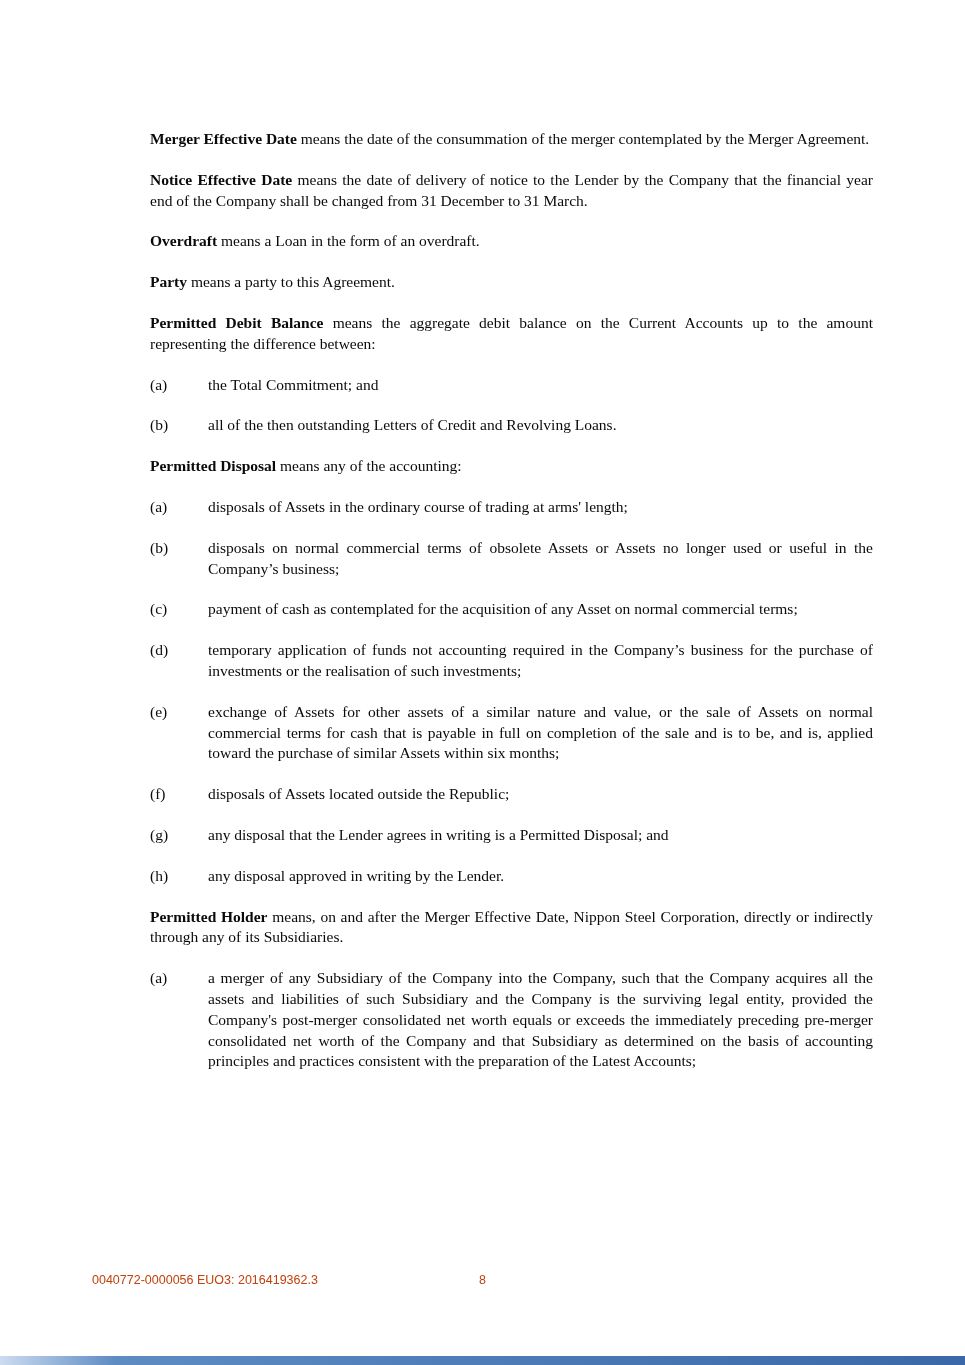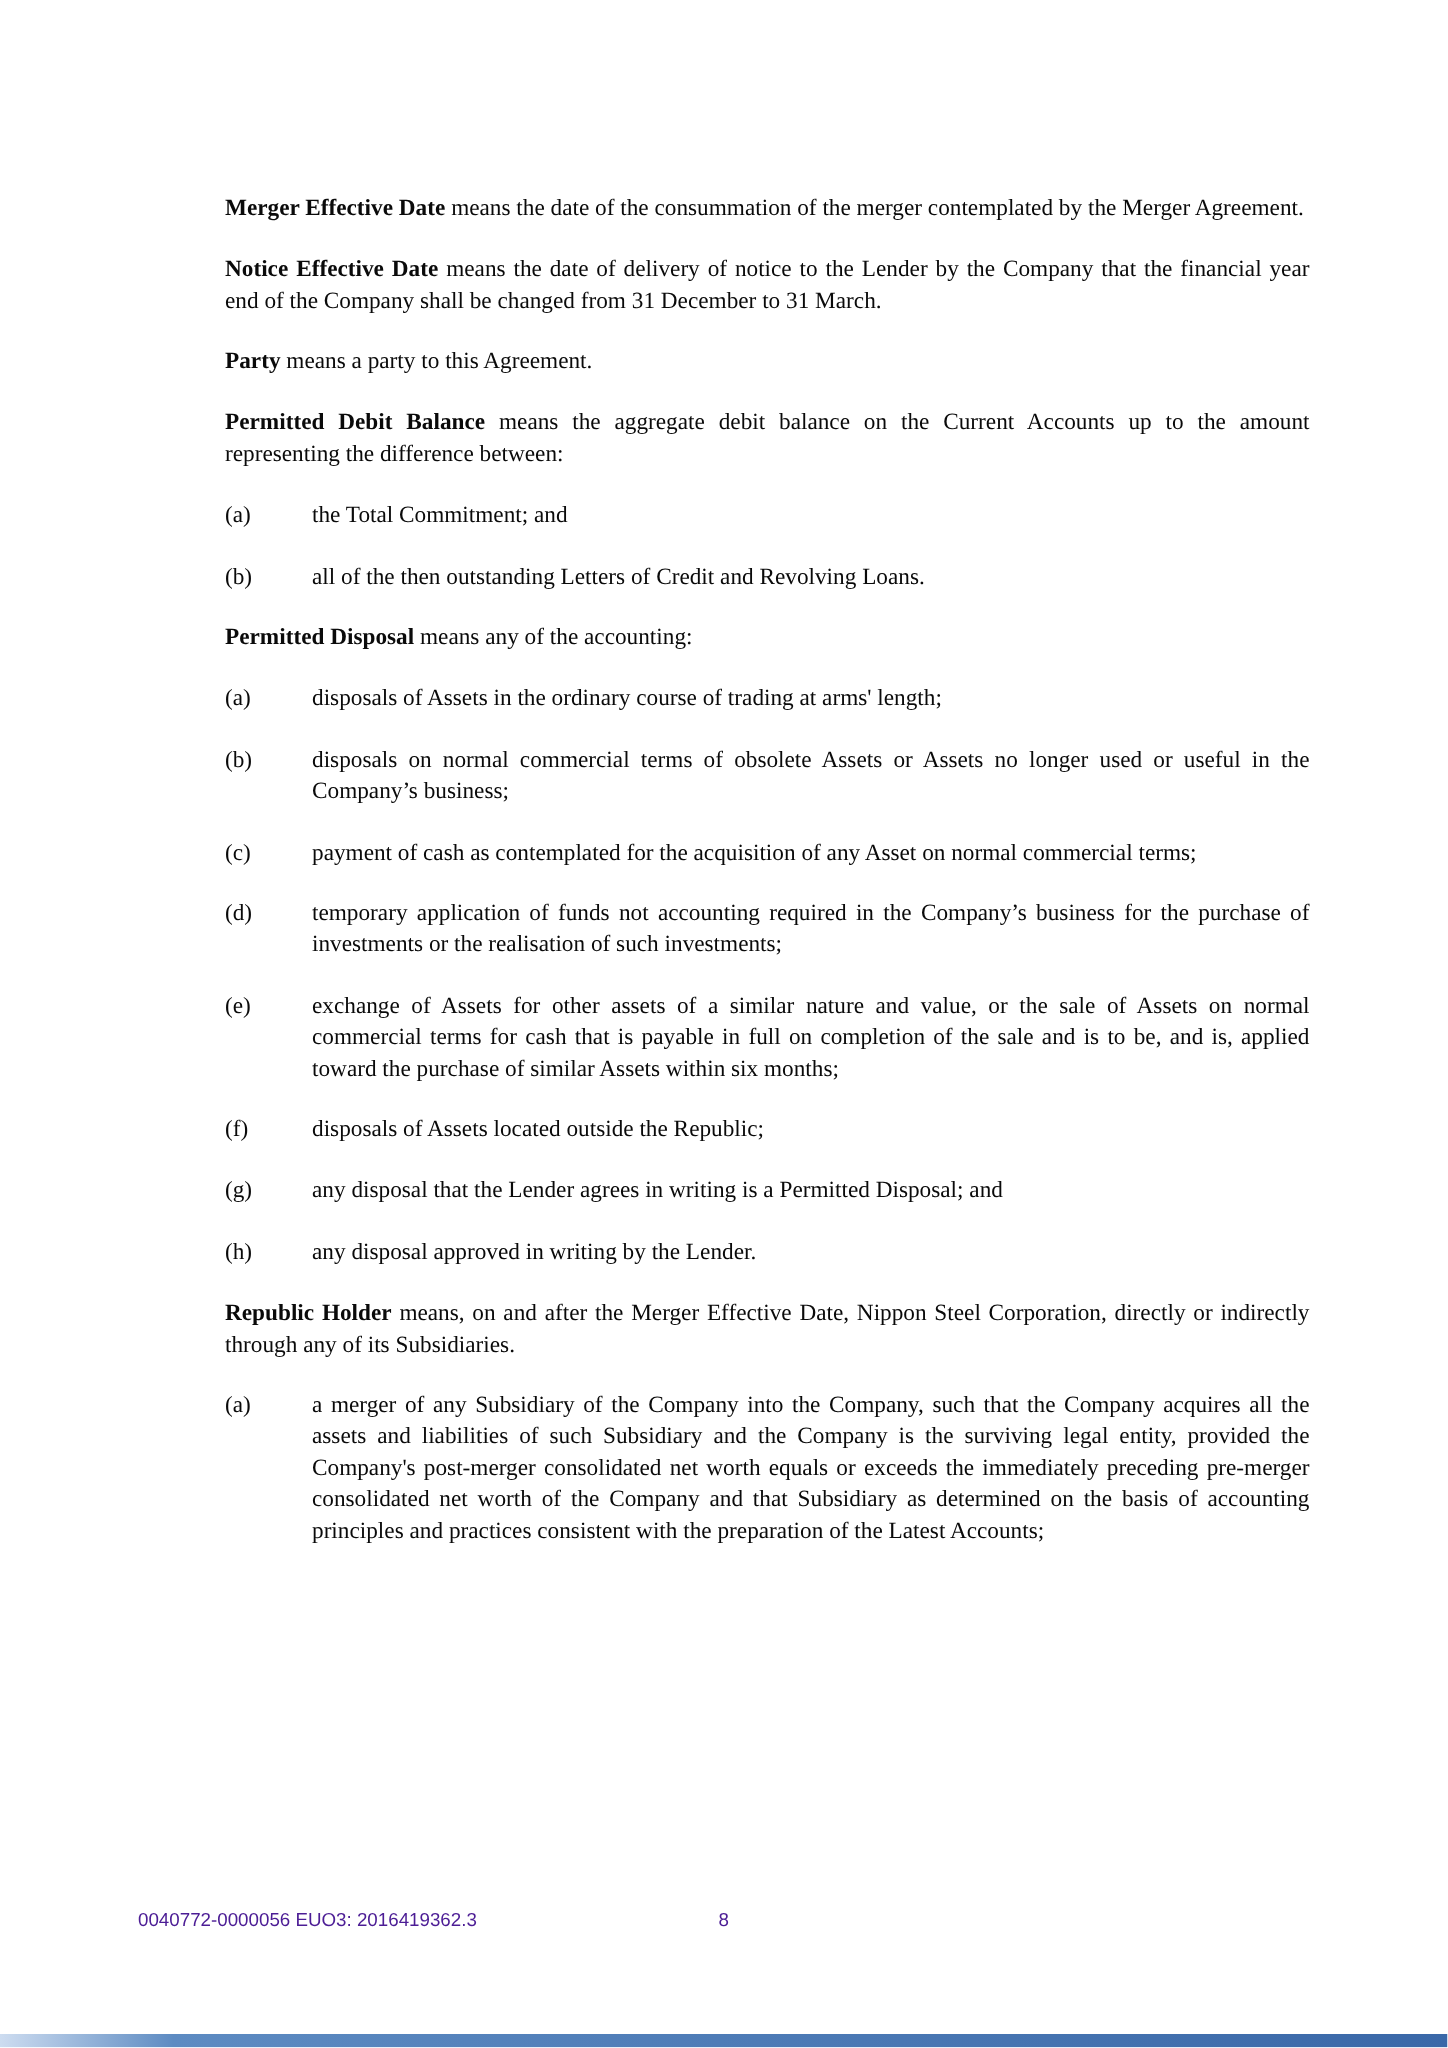--- a/index.html
+++ b/index.html
@@ -28,39 +28,40 @@
     display:flex;
     margin:0 0 20px 0;
   }
   .item .lbl{flex:0 0 58px;}
   .item .txt{flex:1;text-align:justify;}
   .footer{
     position:absolute;
     left:0;top:1273px;width:965px;height:18px;
     font-family:"Liberation Sans", sans-serif;
     font-size:12.5px;
-    color:#4c1d95;
+    color:#c2410c;
   }
   .docref{position:absolute;left:92px;top:0;}
   .pagenum{position:absolute;left:0;right:0;top:0;text-align:center;}
   .bottom-bar{
     position:absolute;
     left:0;bottom:0;width:965px;height:9px;
   }
 </style>
 </head>
 <body>
 
 <div class="page" style="background: rgb(255, 255, 255);">
   <div class="content">
 
     <p class="def"><strong>Merger Effective Date</strong><span> means the date of the consummation of the merger contemplated by the Merger Agreement.</span></p>
 
     <p class="def"><strong>Notice Effective Date</strong><span> means the date of delivery of notice to the Lender by the Company that the financial year end of the Company shall be changed from 31 December to 31 March.</span></p>
 
+    <p class="def"><strong>Overdraft</strong><span> means a Loan in the form of an overdraft.</span></p>
 
 
     <p class="def"><strong>Party</strong><span> means a party to this Agreement.</span></p>
 
     <p class="def"><strong>Permitted Debit Balance</strong><span> means the aggregate debit balance on the Current Accounts up to the amount representing the difference between:</span></p>
 
     <div class="item">
         <span class="lbl">(a)</span>
         <span class="txt">the Total Commitment; and</span>
       </div>
@@ -97,21 +98,21 @@
       </div>
     <div class="item">
         <span class="lbl">(g)</span>
         <span class="txt">any disposal that the Lender agrees in writing is a Permitted Disposal; and</span>
       </div>
     <div class="item">
         <span class="lbl">(h)</span>
         <span class="txt">any disposal approved in writing by the Lender.</span>
       </div>
 
-    <p class="def"><strong>Republic Holder</strong><span> means, on and after the Merger Effective Date, Nippon Steel Corporation, directly or indirectly through any of its Subsidiaries.</span></p>
+    <p class="def"><strong>Permitted Holder</strong><span> means, on and after the Merger Effective Date, Nippon Steel Corporation, directly or indirectly through any of its Subsidiaries.</span></p>
 
 
     <div class="item">
         <span class="lbl">(a)</span>
         <span class="txt">a merger of any Subsidiary of the Company into the Company, such that the Company acquires all the assets and liabilities of such Subsidiary and the Company is the surviving legal entity, provided the Company's post-merger consolidated net worth equals or exceeds the immediately preceding pre-merger consolidated net worth of the Company and that Subsidiary as determined on the basis of accounting principles and practices consistent with the preparation of the Latest Accounts;</span>
       </div>
 
   </div>
 
   <div class="footer">

